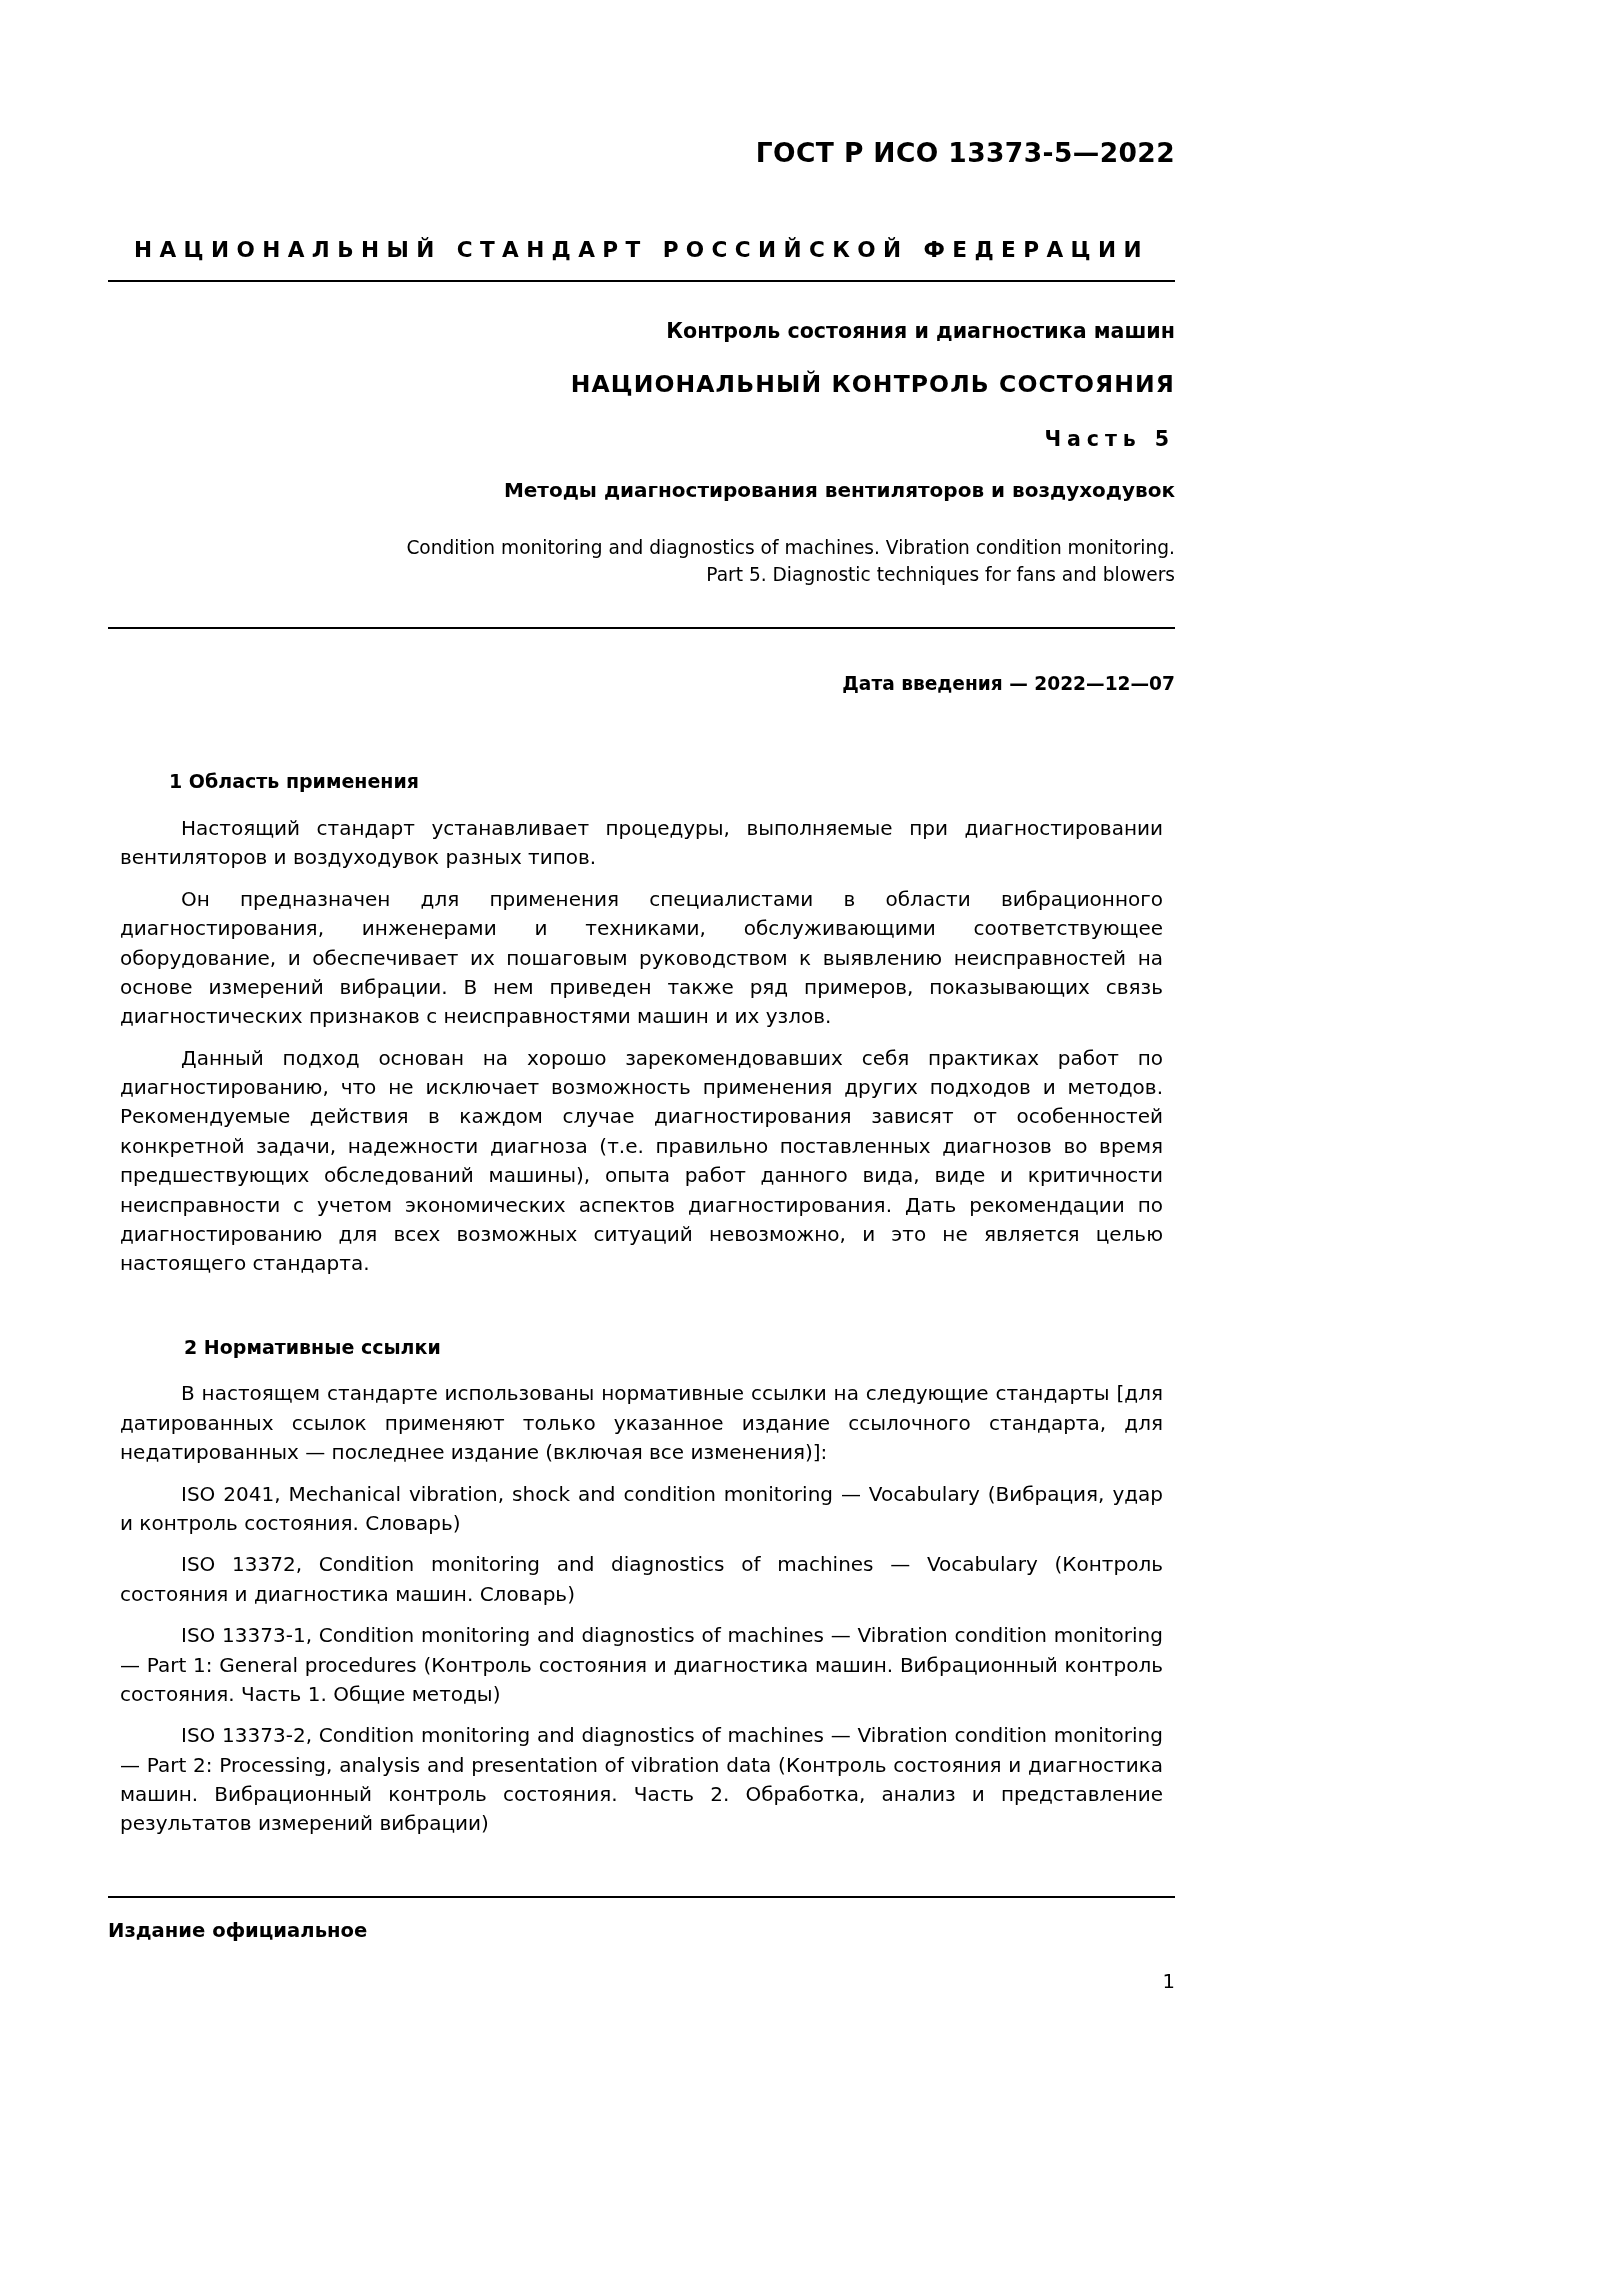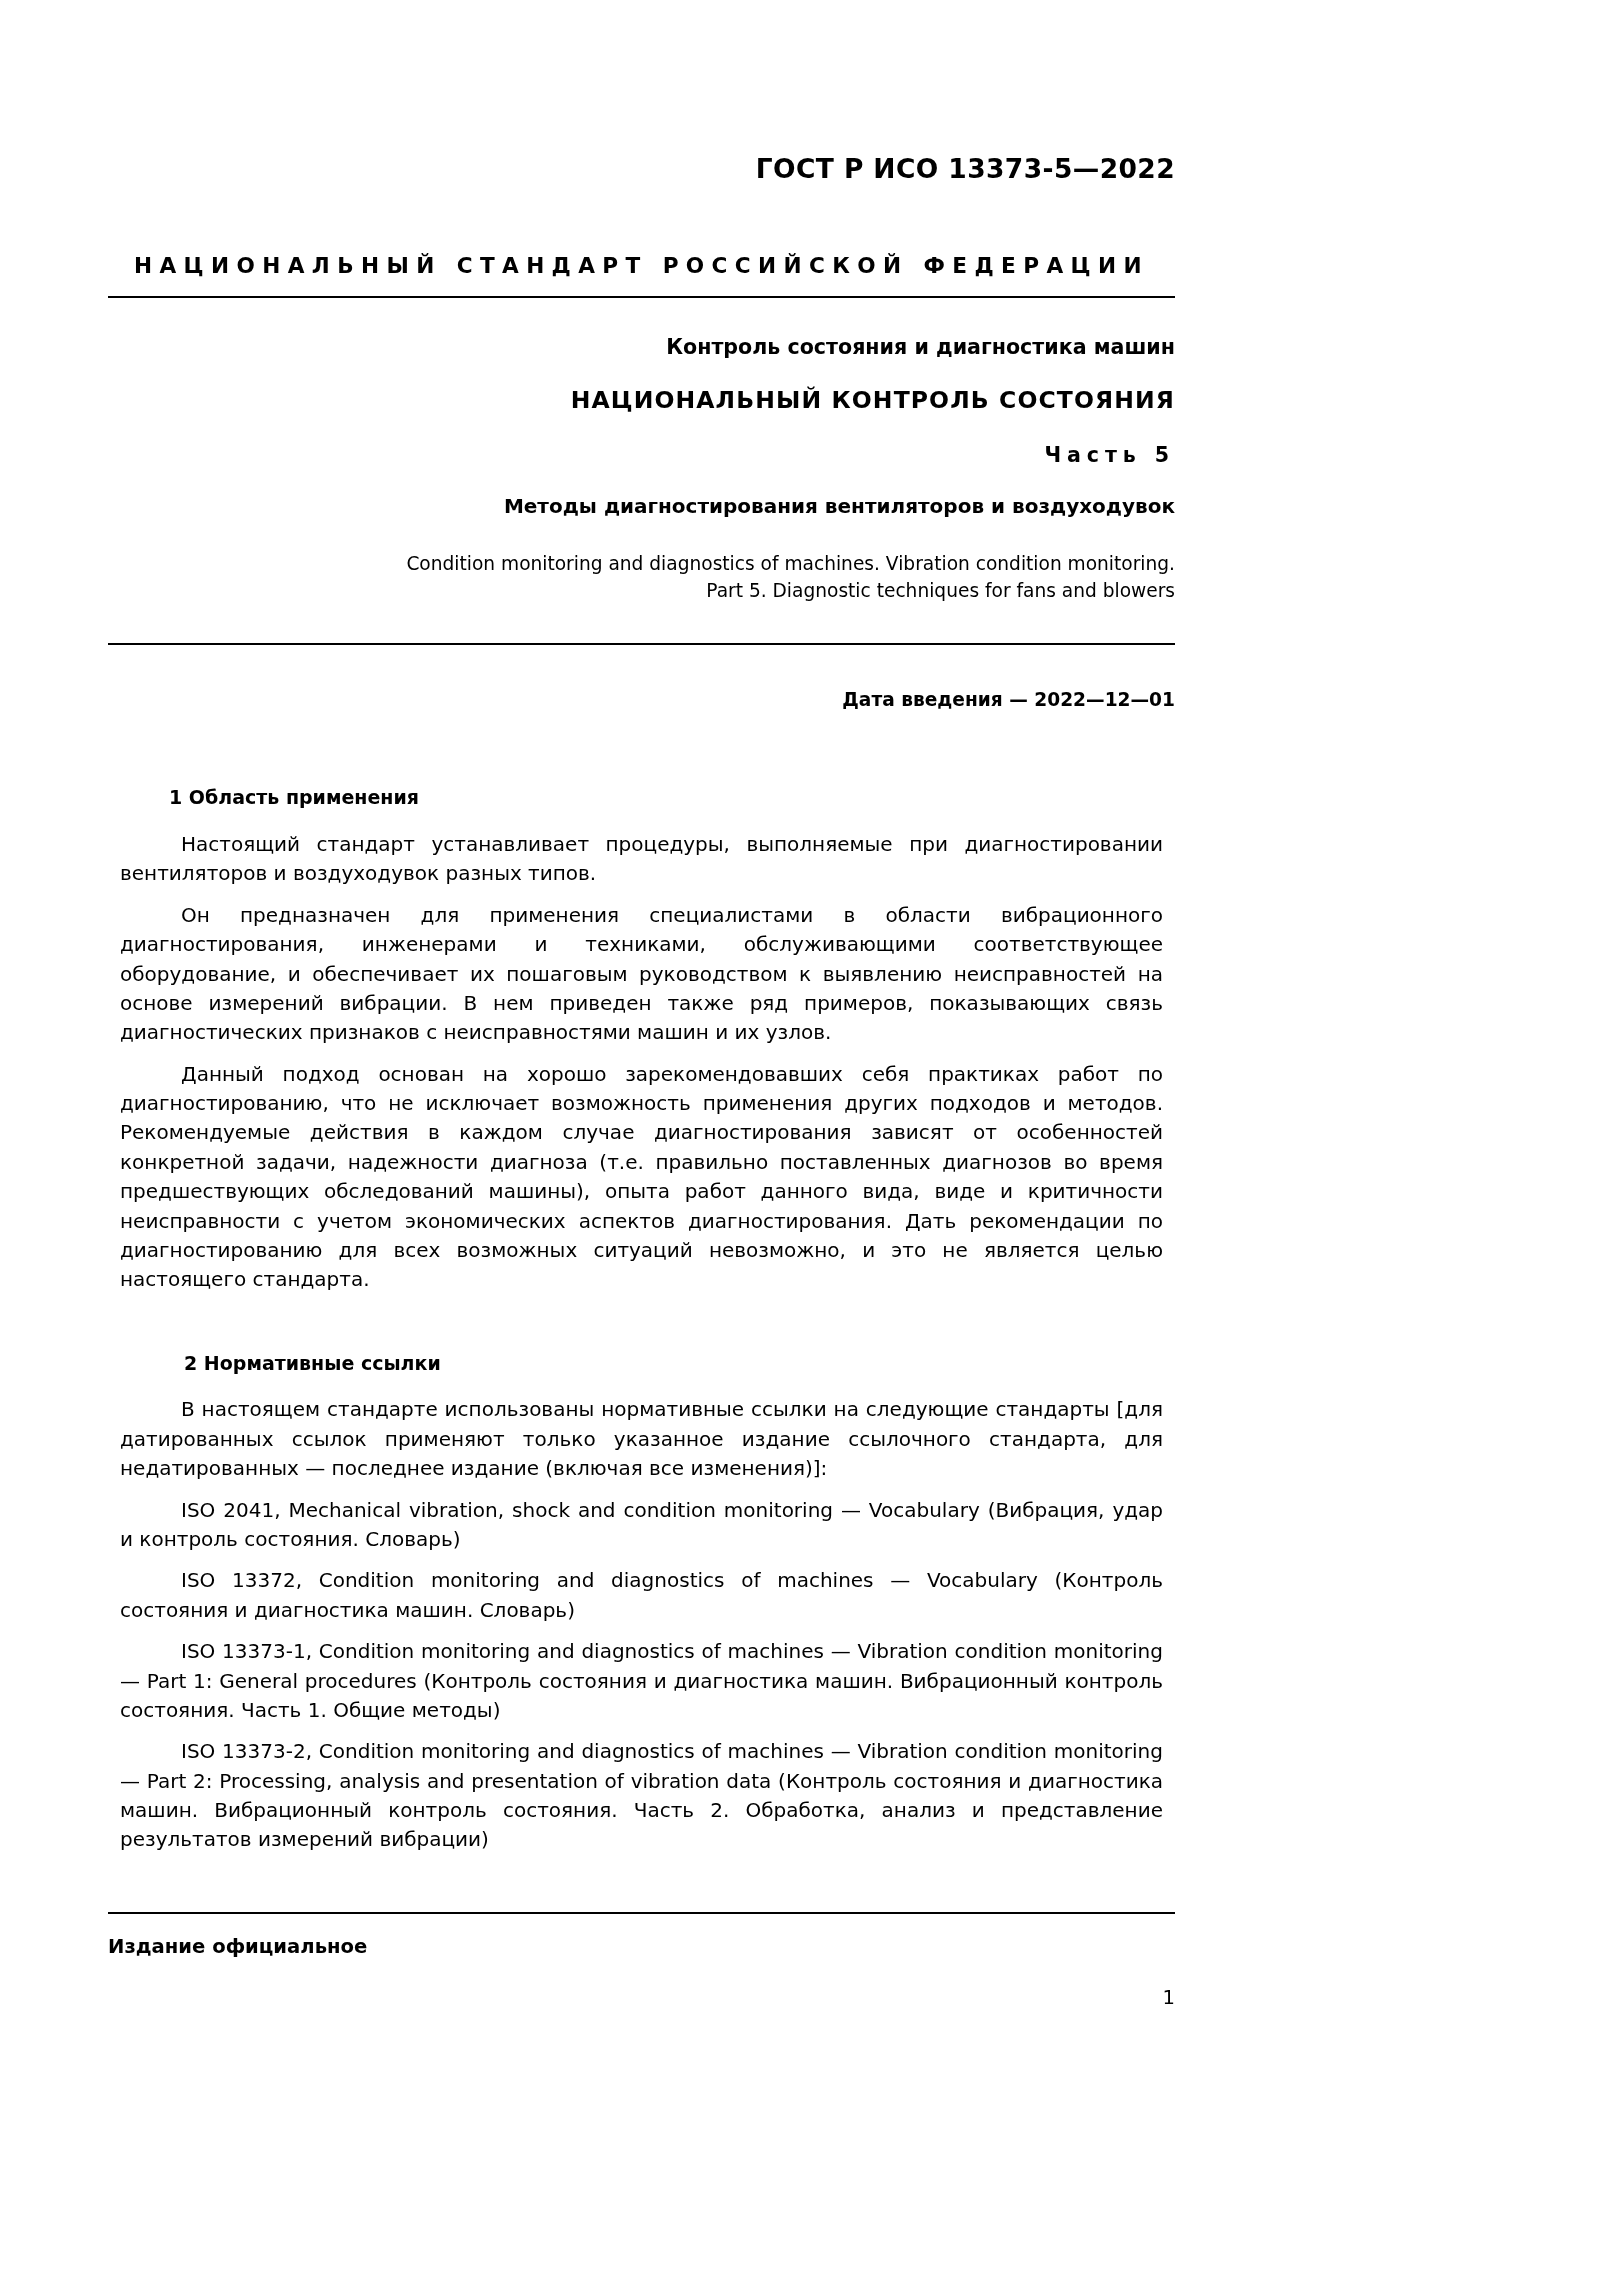--- a/index.html
+++ b/index.html
@@ -12,21 +12,21 @@
     min-height: 2293px;
     font-family: "DejaVu Sans", sans-serif;
     color: #000000;
     -webkit-font-smoothing: antialiased;
   }
   .page {
     position: relative;
     width: 1293px;
     min-height: 2293px;
     box-sizing: border-box;
-    padding: 16px 118px 0 108px;
+    padding: 0 118px 0 108px;
   }
   .doc-code {
     text-align: right;
     font-size: 26.5px;
     font-weight: bold;
     letter-spacing: 0.4px;
     padding-top: 137px;
   }
   .national-standard {
     text-align: center;
@@ -131,21 +131,21 @@
     <div class="t-sub">Контроль состояния и диагностика машин</div>
     <div class="t-main">НАЦИОНАЛЬНЫЙ КОНТРОЛЬ СОСТОЯНИЯ</div>
     <div class="t-part">Часть 5</div>
     <div class="t-partname">Методы диагностирования вентиляторов и воздуходувок</div>
     <div class="t-en">Condition monitoring and diagnostics of machines. Vibration condition monitoring.</div>
     <div class="t-en">Part 5. Diagnostic techniques for fans and blowers</div>
   </div>
 
   <hr class="rule thin">
 
-  <div class="intro-date">Дата введения — 2022—12—01</div>
+  <div class="intro-date">Дата введения — 2022—12—07</div>
 
   <div class="section-head">1  Область применения</div>
   <p class="body-text">Настоящий стандарт устанавливает процедуры, выполняемые при диагностировании вентиляторов и воздуходувок разных типов.</p>
   <p class="body-text">Он предназначен для применения специалистами в области вибрационного диагностирования, инженерами и техниками, обслуживающими соответствующее оборудование, и обеспечивает их пошаговым руководством к выявлению неисправностей на основе измерений вибрации. В нем приведен также ряд примеров, показывающих связь диагностических признаков с неисправностями машин и их узлов.</p>
   <p class="body-text">Данный подход основан на хорошо зарекомендовавших себя практиках работ по диагностированию, что не исключает возможность применения других подходов и методов. Рекомендуемые действия в каждом случае диагностирования зависят от особенностей конкретной задачи, надежности диагноза (т.е. правильно поставленных диагнозов во время предшествующих обследований машины), опыта работ данного вида, виде и критичности неисправности с учетом экономических аспектов диагностирования. Дать рекомендации по диагностированию для всех возможных ситуаций невозможно, и это не является целью настоящего стандарта.</p>
 
   <div class="section-head second">2  Нормативные ссылки</div>
   <p class="body-text">В настоящем стандарте использованы нормативные ссылки на следующие стандарты [для датированных ссылок применяют только указанное издание ссылочного стандарта, для недатированных — последнее издание (включая все изменения)]:</p>
   <p class="body-text">ISO 2041, Mechanical vibration, shock and condition monitoring — Vocabulary (Вибрация, удар и контроль состояния. Словарь)</p>
   <p class="body-text">ISO 13372, Condition monitoring and diagnostics of machines — Vocabulary (Контроль состояния и диагностика машин. Словарь)</p>

